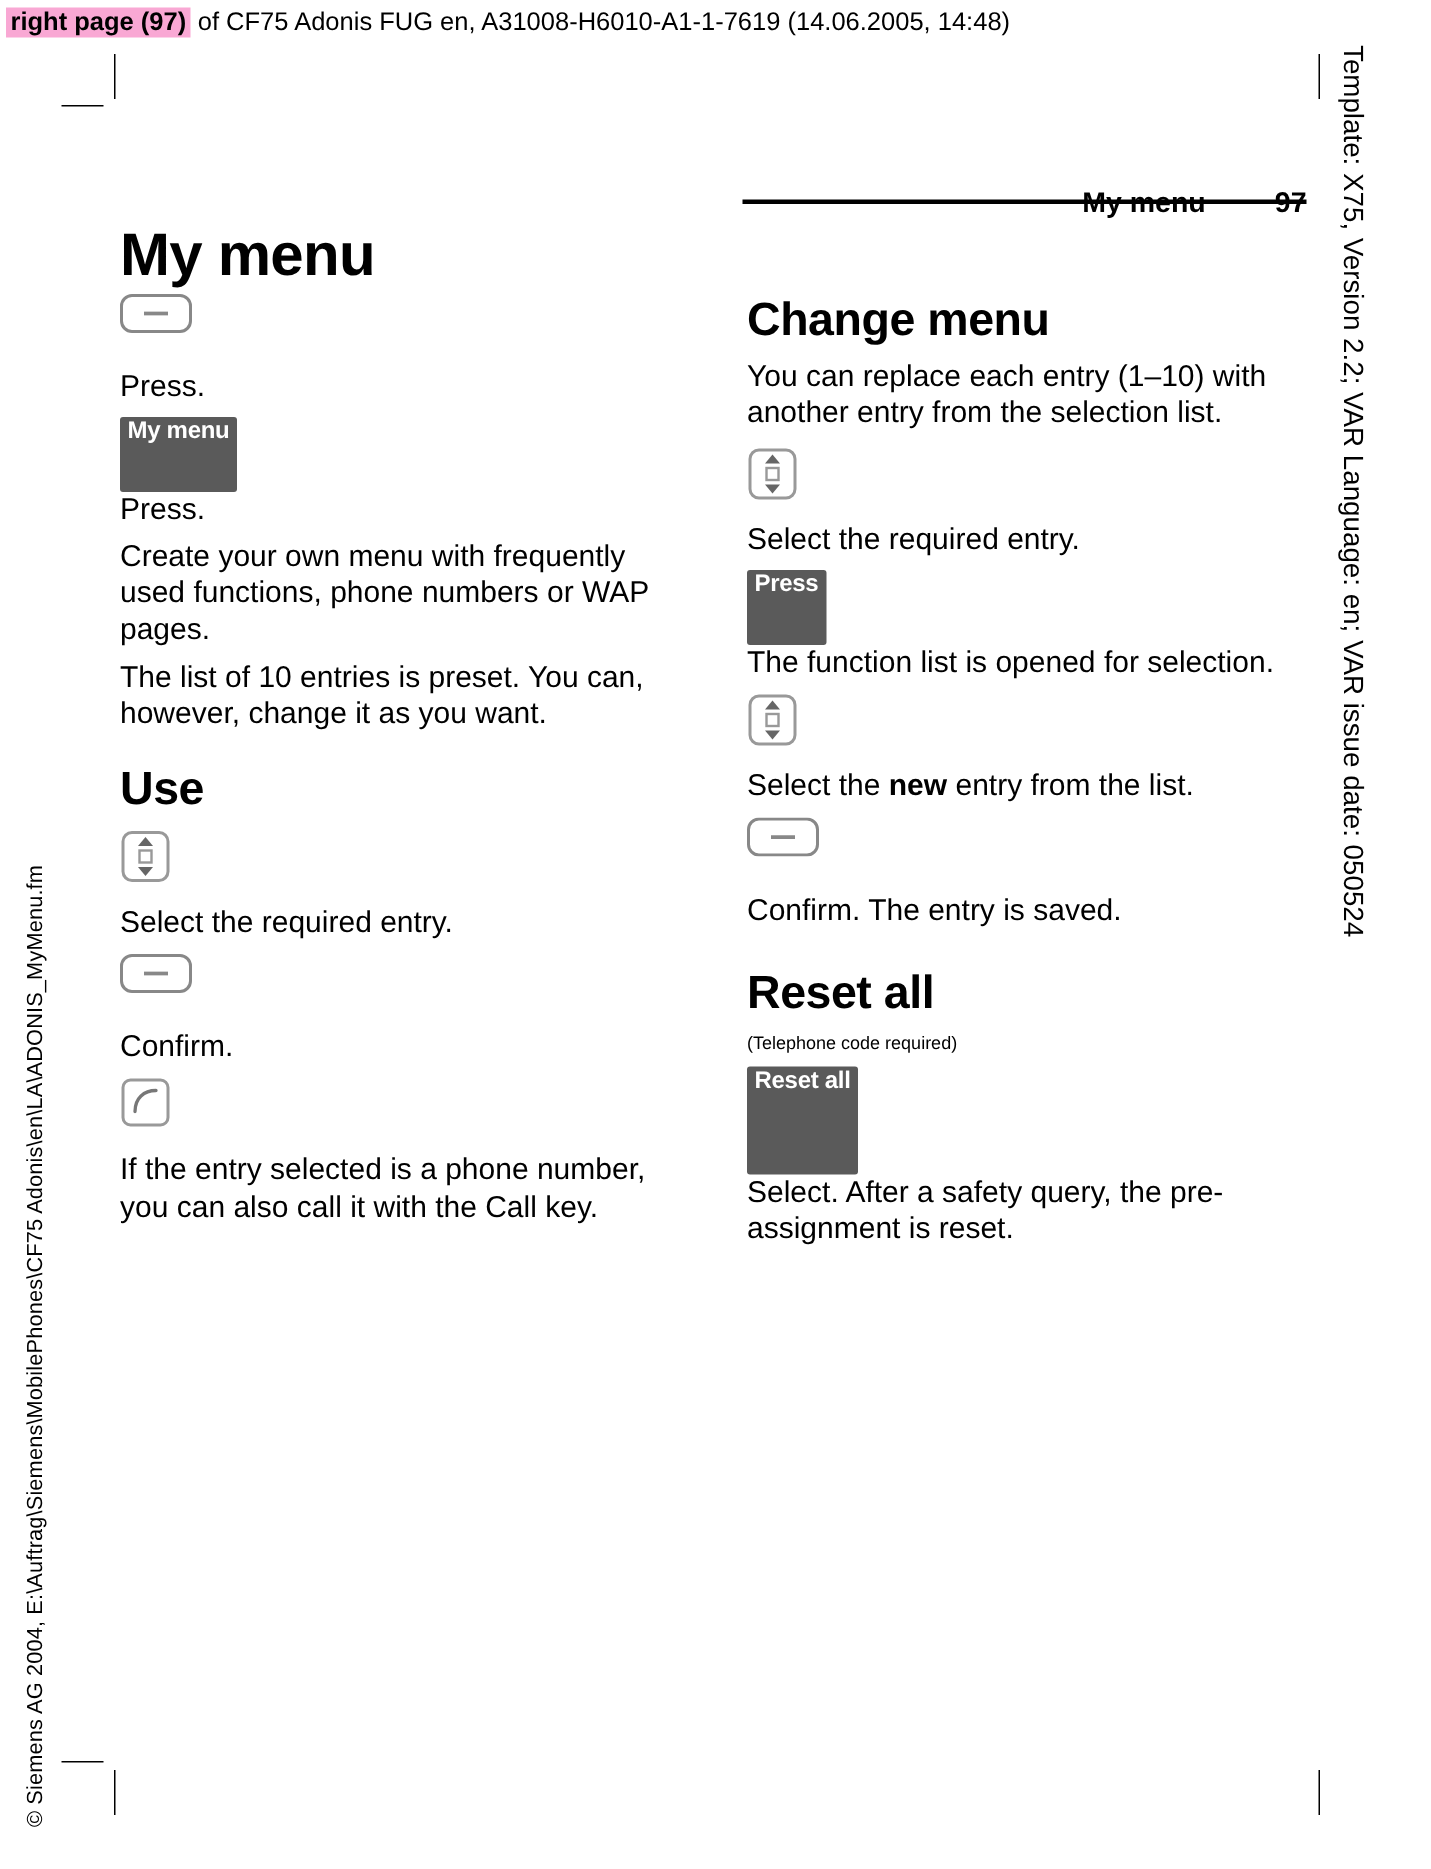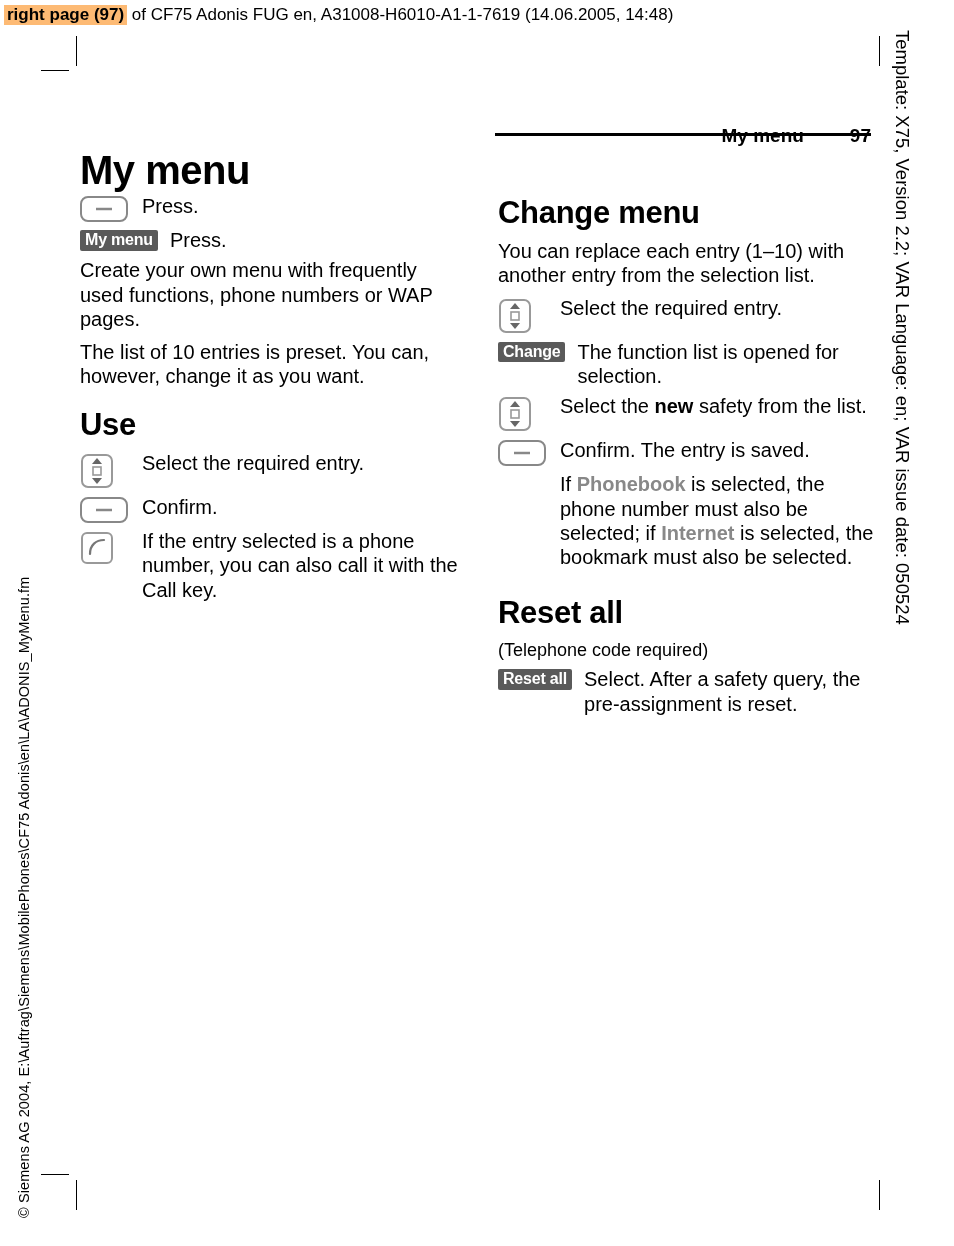--- a/index.html
+++ b/index.html
@@ -46,21 +46,21 @@
   .crop-br .v { left: 22px; top: 10px; width: 1px; height: 30px; }
 
   
   .top-meta {
     position: absolute;
     top: 4px;
     left: 4px;
     font-size: 17px;
   }
   .top-meta .tag {
-    background: #fdba74;
+    background: #f9a8d4;
     font-weight: 700;
     padding: 0 3px 1px 3px;
   }
 
   
   .side-left {
     position: absolute;
     top: 1218px;
     left: 15px;
     transform-origin: left top;
@@ -123,36 +123,36 @@
     letter-spacing: -0.5px;
     line-height: 1.0;
   }
   h2.section {
     font-size: 31px;
     font-weight: 800;
     margin: 0 0 6px 0;
     letter-spacing: -0.3px;
   }
   .subnote {
-    font-size: 18px;
+    font-size: 12px;
     margin: 2px 0 6px 0;
   }
 
   .body-p {
     font-size: 20px;
     line-height: 1.22;
     margin: 8px 0 8px 0;
   }
   .body-p.tight { margin-top: 6px; }
 
   .step-row {
     display: flex;
     align-items: flex-start;
-    gap: 12px;
     margin: 4px 0 6px 0;
+    flex-direction: column;
   }
   .step-icon {
     flex: 0 0 50px;
     display: flex;
     justify-content: flex-start;
     padding-top: 2px;
   }
   .step-text {
     flex: 1 1 auto;
     font-size: 20px;
@@ -299,52 +299,49 @@
             <polygon points="17,5 12,11 22,11" fill="#666"></polygon>
             <rect x="13" y="14" width="8" height="8" fill="none" stroke="#999" stroke-width="1.6"></rect>
             <polygon points="17,31 12,25 22,25" fill="#666"></polygon>
           </svg>
         </div>
         <div class="step-text">Select the required entry.</div>
       </div>
 
       <div class="step-row">
         <div class="step-icon">
-          <span class="softkey">Change</span>
+          <span class="softkey">Press</span>
         </div>
         <div class="step-text">The function list is opened for selection.</div>
       </div>
 
       <div class="step-row">
         <div class="step-icon">
           <svg class="key" width="34" height="36" viewBox="0 0 34 36">
             <rect x="2" y="2" width="30" height="32" rx="6" ry="6" fill="none" stroke="#999" stroke-width="2"></rect>
             <polygon points="17,5 12,11 22,11" fill="#666"></polygon>
             <rect x="13" y="14" width="8" height="8" fill="none" stroke="#999" stroke-width="1.6"></rect>
             <polygon points="17,31 12,25 22,25" fill="#666"></polygon>
           </svg>
         </div>
         <div class="step-text">
-          <span>Select the </span><span class="b">new</span><span> safety from the list.</span>
+          <span>Select the </span><span class="b">new</span><span> entry from the list.</span>
         </div>
       </div>
 
       <div class="step-row">
         <div class="step-icon">
           <svg class="key" width="48" height="26" viewBox="0 0 48 26">
             <rect x="1" y="1" width="46" height="24" rx="7" ry="7" fill="none" stroke="#888" stroke-width="2"></rect>
             <line x1="16" y1="13" x2="32" y2="13" stroke="#888" stroke-width="2.5"></line>
           </svg>
         </div>
         <div class="step-text">Confirm. The entry is saved.</div>
       </div>
 
-      <div class="indent-block" style="margin-top:6px;">
-        <span>If </span><span class="ghost">Phonebook</span><span> is selected, the phone number must also be selected; if </span><span class="ghost">Internet</span><span> is selected, the bookmark must also be selected.</span>
-      </div>
 
       <h2 class="section" style="margin-top:24px;">Reset all</h2>
       <div class="subnote">(Telephone code required)</div>
 
       <div class="step-row">
         <div class="step-icon" style="flex-basis:72px;">
           <span class="softkey">Reset all</span>
         </div>
         <div class="step-text">Select. After a safety query, the pre-assignment is reset.</div>
       </div>

